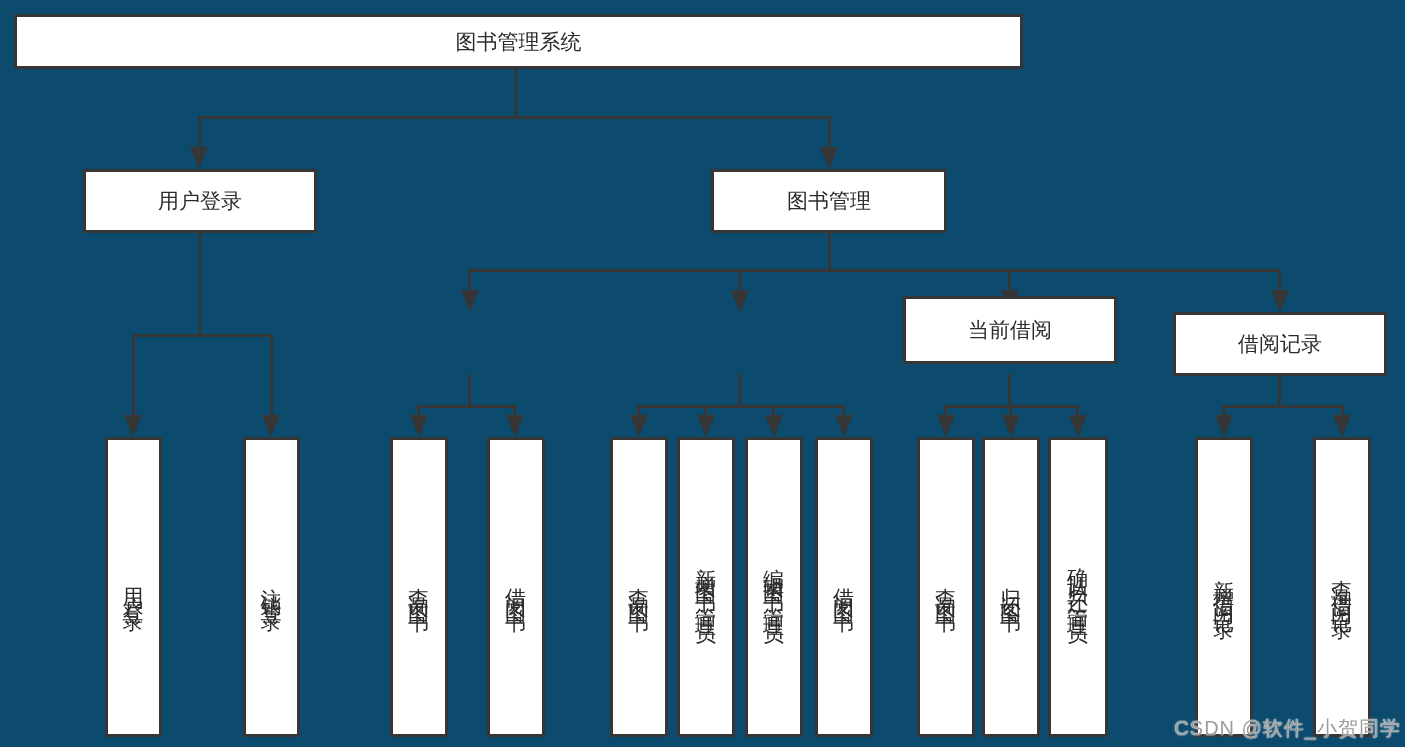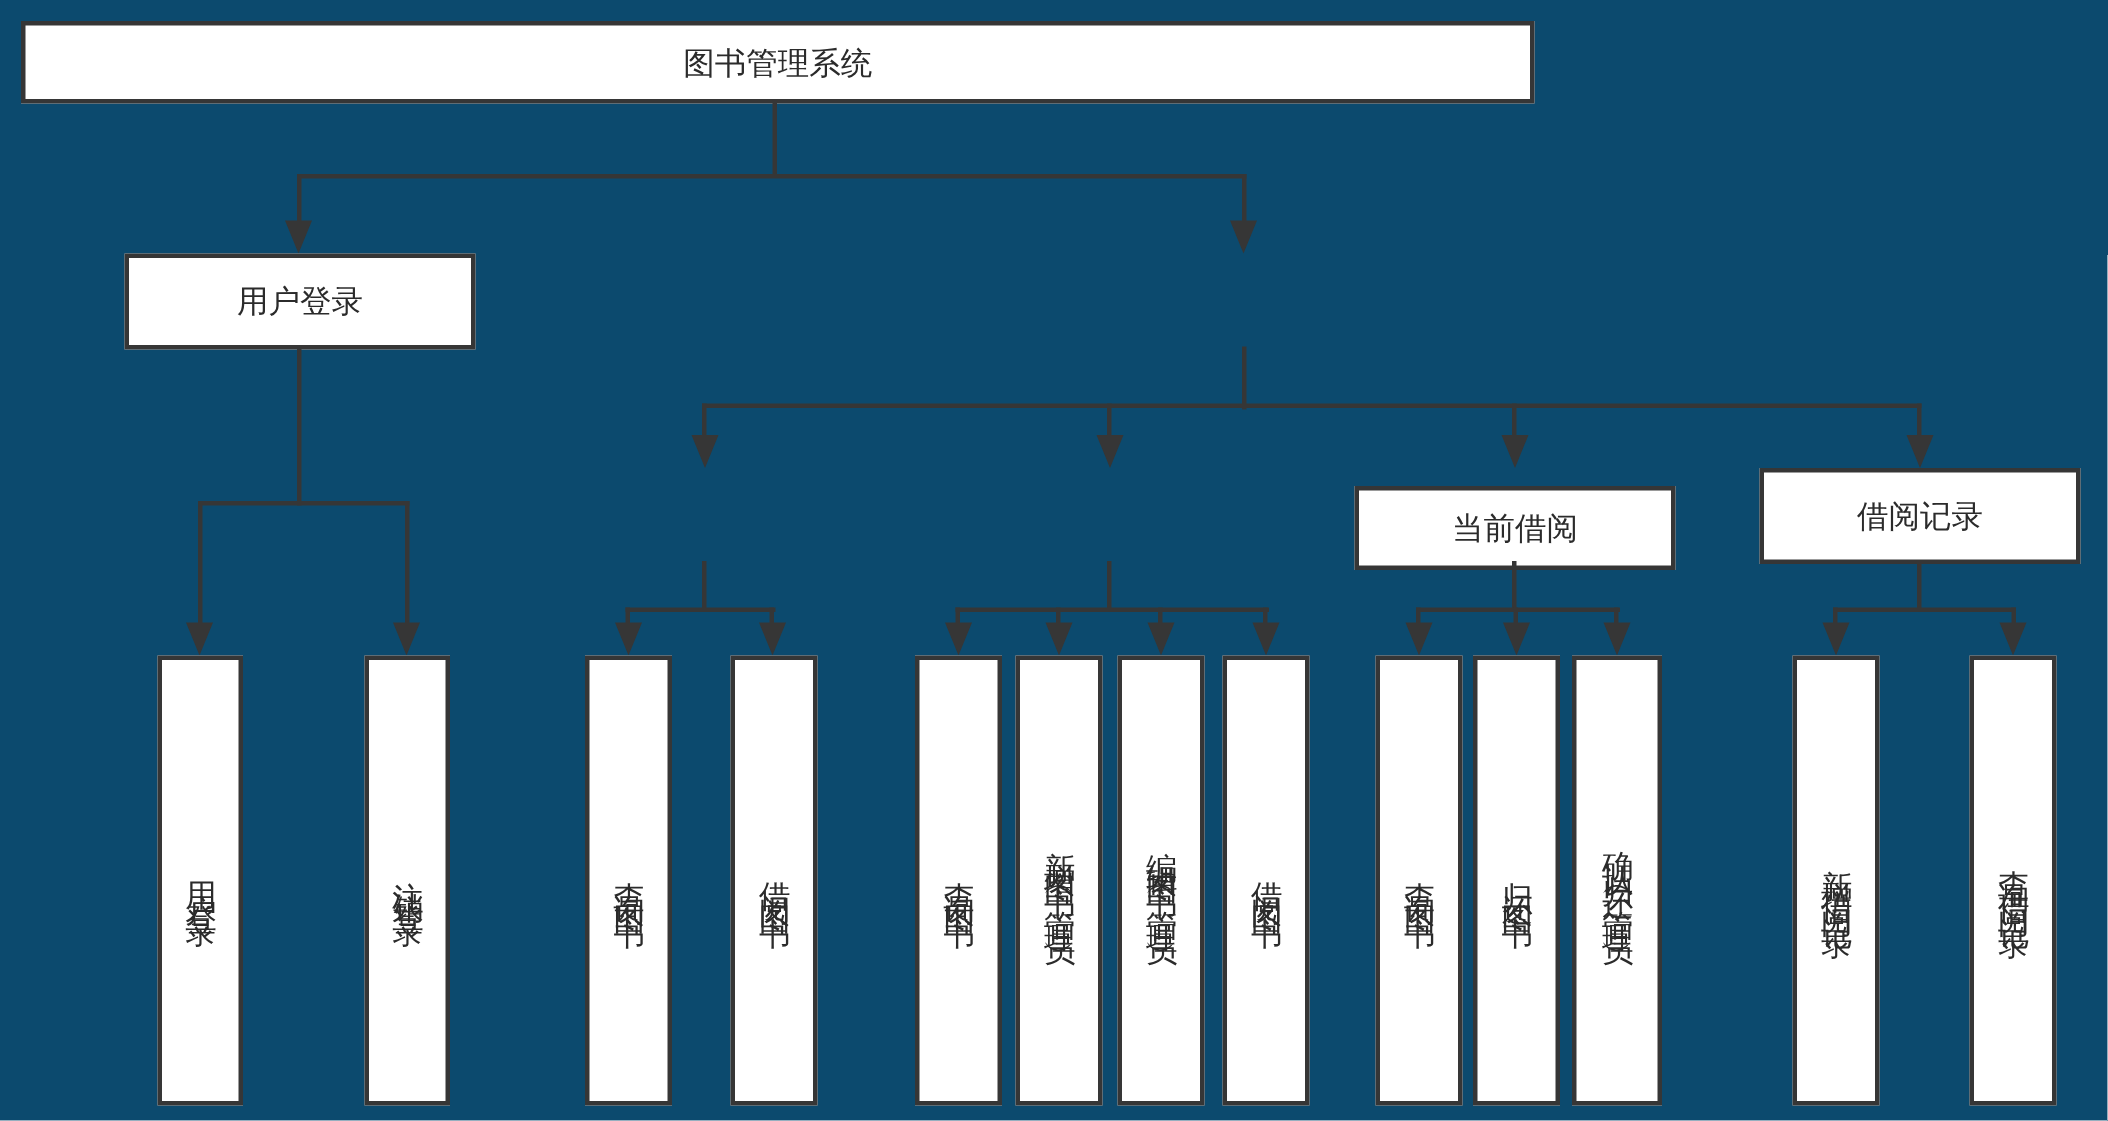--- a/index.html
+++ b/index.html
@@ -25,40 +25,41 @@
   <div class="box" style="left:14px;top:14px;width:1009px;height:55px;">图书管理系统</div>
 
   <div class="vl" style="left:515px;top:67px;height:51px;"></div>
   <div class="hl" style="left:198px;top:116px;width:633px;"></div>
   <div class="vl" style="left:198px;top:116px;height:33px;"></div>
   <div class="ar" style="left:190px;top:147px;"></div>
   <div class="vl" style="left:828px;top:116px;height:33px;"></div>
   <div class="ar" style="left:820px;top:147px;"></div>
 
   <div class="box" style="left:83px;top:169px;width:234px;height:64px;">用户登录</div>
+  <div class="box" style="left:711px;top:169px;width:236px;height:64px;">图书管理</div>
 
   <div class="vl" style="left:198px;top:231px;height:106px;"></div>
   <div class="hl" style="left:132px;top:334px;width:141px;"></div>
   <div class="vl" style="left:132px;top:334px;height:83px;"></div>
   <div class="ar" style="left:124px;top:415px;"></div>
   <div class="vl" style="left:270px;top:334px;height:83px;"></div>
   <div class="ar" style="left:262px;top:415px;"></div>
 
   <div class="vl" style="left:828px;top:231px;height:42px;"></div>
   <div class="hl" style="left:468px;top:269px;width:813px;"></div>
   <div class="vl" style="left:468px;top:269px;height:23px;"></div>
   <div class="ar" style="left:461px;top:290px;"></div>
   <div class="vl" style="left:738px;top:269px;height:23px;"></div>
   <div class="ar" style="left:731px;top:290px;"></div>
   <div class="vl" style="left:1008px;top:269px;height:23px;"></div>
   <div class="ar" style="left:1001px;top:290px;"></div>
   <div class="vl" style="left:1278px;top:269px;height:23px;"></div>
   <div class="ar" style="left:1271px;top:290px;"></div>
 
-  <div class="box" style="left:903px;top:324px;width:214px;height:56px;">当前借阅</div>
+  <div class="box" style="left:903px;top:296px;width:214px;height:68px;">当前借阅</div>
   <div class="box" style="left:1173px;top:312px;width:214px;height:64px;">借阅记录</div>
 
   <div class="vl" style="left:468px;top:374px;height:34px;"></div>
   <div class="hl" style="left:417px;top:405px;width:100px;"></div>
   <div class="vl" style="left:417px;top:405px;height:14px;"></div>
   <div class="ar" style="left:410px;top:415px;"></div>
   <div class="vl" style="left:513px;top:405px;height:14px;"></div>
   <div class="ar" style="left:506px;top:415px;"></div>
 
   <div class="vl" style="left:738px;top:374px;height:34px;"></div>
@@ -99,14 +100,15 @@
   <div class="box vbox" style="left:745px;top:437px;width:58px;height:300px;">编辑图书（管理员）</div>
   <div class="box vbox" style="left:815px;top:437px;width:58px;height:300px;">借阅图书</div>
 
   <div class="box vbox" style="left:917px;top:437px;width:58px;height:300px;">查询图书</div>
   <div class="box vbox" style="left:982px;top:437px;width:58px;height:300px;">归还图书</div>
   <div class="box vbox" style="left:1048px;top:437px;width:60px;height:300px;">确认归还（管理员）</div>
 
   <div class="box vbox" style="left:1195px;top:437px;width:58px;height:300px;">新增借阅记录</div>
   <div class="box vbox" style="left:1313px;top:437px;width:58px;height:300px;">查询借阅记录</div>
 
+  <div class="watermark">CSDN @软件_小贺同学</div>
 
 </div>
 
 </body></html>

